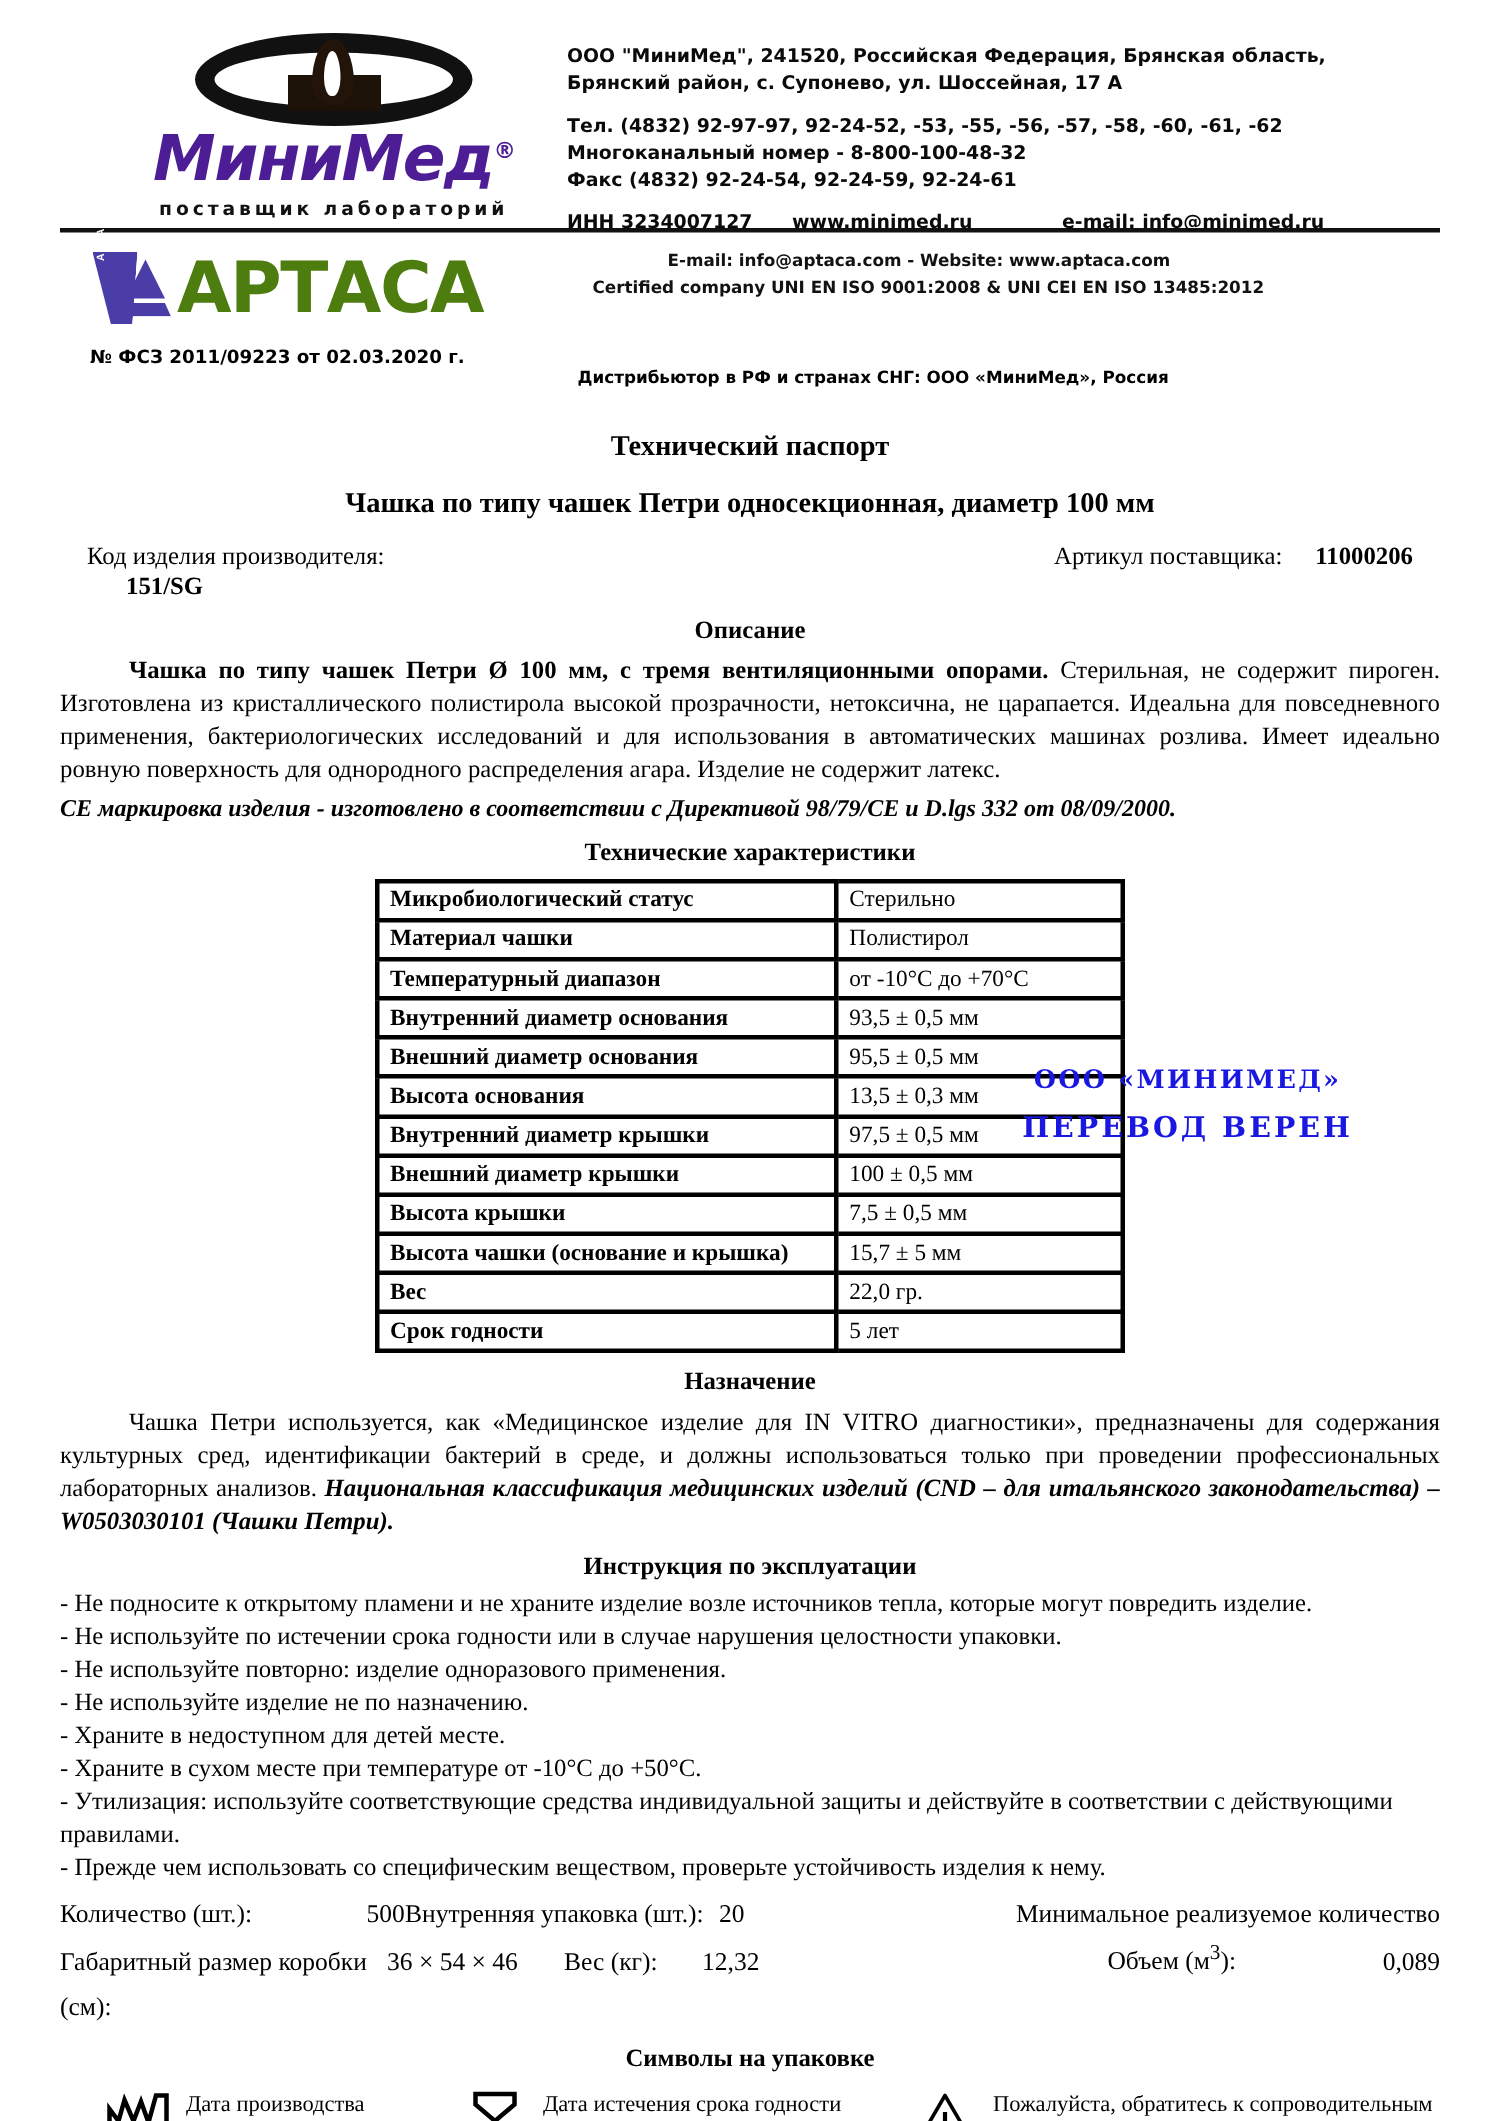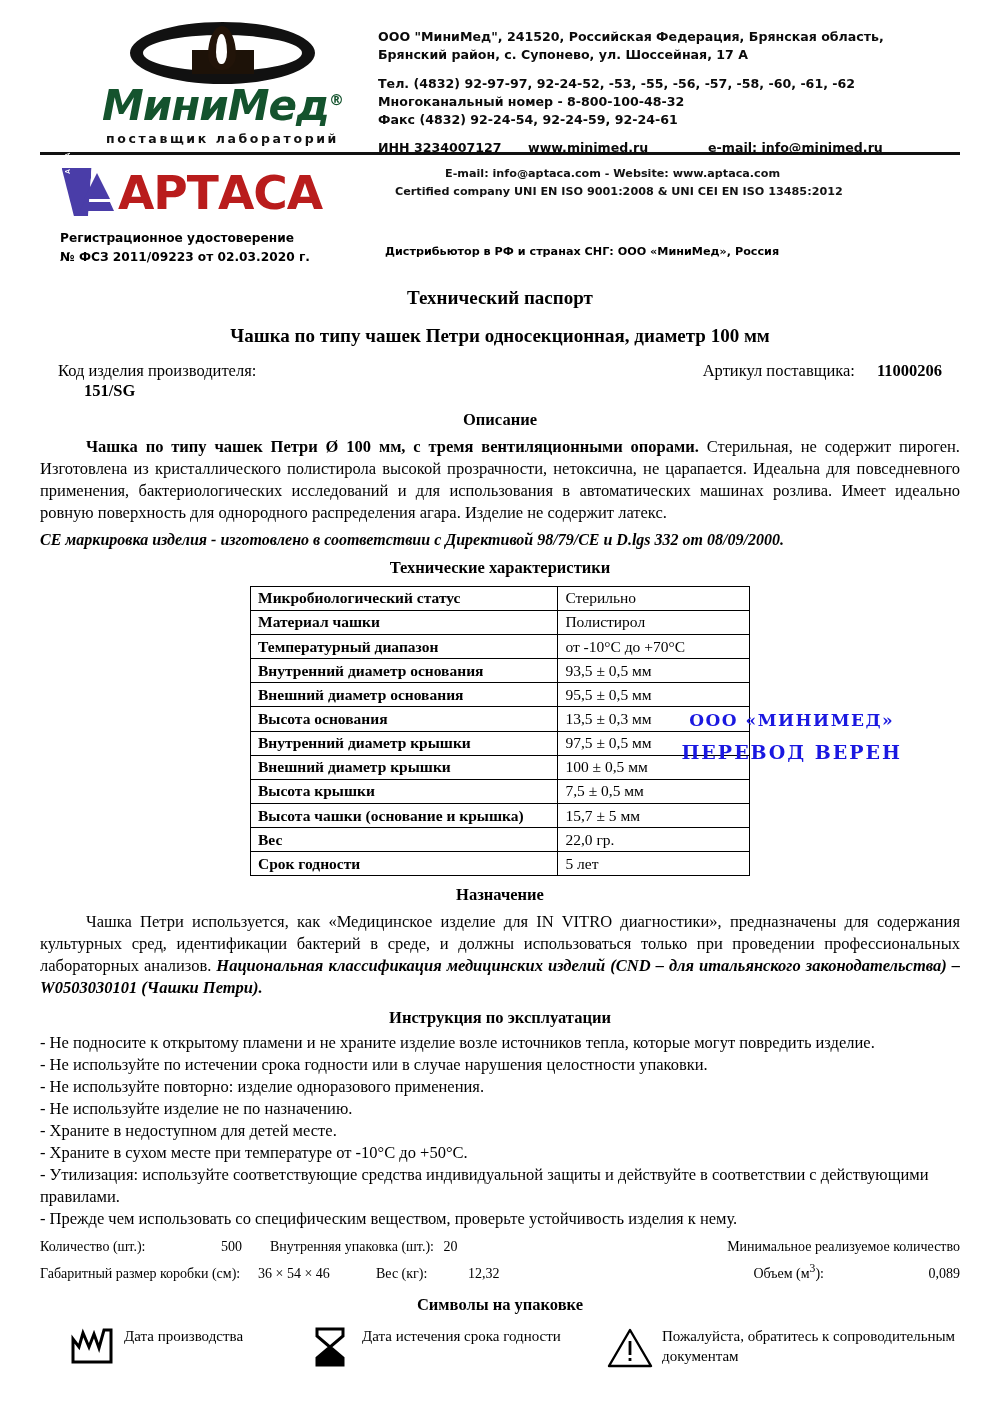--- a/index.html
+++ b/index.html
@@ -31,21 +31,21 @@
     border-radius:50% 50% 46% 46% / 66% 66% 34% 34%;
   }
   .logo-emblem .flame:before {
     content:""; position:absolute; left:8px; top:8px; width:11px; height:30px;
     background:#fff; border-radius:50% 50% 45% 45% / 60% 60% 40% 40%;
   }
   .logo-word {
     font-family:"DejaVu Sans", sans-serif;
     font-weight:bold; font-style:italic;
     font-size:42px; letter-spacing:-1px; line-height:1;
-    text-align:center; margin-top:1px; color:#14532d;
+    text-align:center; margin-top:1px; color:#4c1d95;
     position:relative;
   }
   .logo-word .reg { font-size:15px; vertical-align:super; font-style:normal; }
   .logo-sub {
     font-family:"DejaVu Sans", sans-serif;
     font-size:12.5px; font-weight:bold; letter-spacing:2.6px;
     text-align:center; margin-top:4px; color:#111;
   }
   .contact {
     flex:1; font-family:"DejaVu Sans", sans-serif;
@@ -78,21 +78,21 @@
     position:absolute; left:24px; top:7px; width:0; height:0;
     border-left:13px solid transparent; border-right:13px solid transparent;
     border-bottom:26px solid #4a3da8;
   }
   .apt-mark .bar {
     position:absolute; left:20px; top:36px; width:34px; height:9px; background:#4a3da8;
     clip-path:polygon(12% 0, 88% 0, 100% 100%, 0 100%);
   }
   .apt-text {
     font-family:"DejaVu Sans", sans-serif; font-weight:bold;
-    font-size:47px; letter-spacing:-1px; color:#b91c1c; line-height:1;
+    font-size:47px; letter-spacing:-1px; color:#4d7c0f; line-height:1;
   }
   .aptaca-info {
     flex:1; font-family:"DejaVu Sans", sans-serif; font-size:11.2px;
     font-weight:bold; line-height:1.62; padding-top:4px; color:#121212;
   }
 
   .reg-block { display:flex; padding-top:6px; height:48px; }
   .reg-left {
     width:345px; flex:0 0 345px; padding-left:20px;
     font-family:"DejaVu Sans", sans-serif; font-size:12.2px; font-weight:bold; line-height:1.55;
@@ -124,38 +124,38 @@
   .ce-line {
     text-align:left; font-weight:bold; font-style:italic; font-size:16px; margin-top:7px;
   }
 
   
   .tbl-wrap { position:relative; margin-top:8px; }
   table.spec {
     border-collapse:collapse; margin:0 auto; width:500px;
     font-size:15.5px;
   }
-  table.spec td { border:1px solid #000000; padding:1.5px 7px; line-height:1.3; }
+  table.spec td { border:3px solid #000000; padding:1.5px 7px; line-height:1.3; }
   table.spec td.k { font-weight:bold; width:308px; }
   table.spec td.v { width:192px; }
 
   .stamp {
     position:absolute; right:58px; top:126px;
     color:#1a18e0; font-family:"DejaVu Serif", serif; font-weight:bold;
     letter-spacing:1px; line-height:1.0; text-align:center;
   }
   .stamp .l1 { font-size:17px; letter-spacing:1.5px; }
   .stamp .l2 { font-size:19px; margin-top:14px; letter-spacing:2px; }
 
   
   .bullets { font-size:16.5px; line-height:1.33; margin-top:4px; }
   .bullets div { text-align:left; }
 
   
-  .pack { font-size:14px; margin-top:5px; }
+  .pack { font-size:17px; margin-top:5px; }
   .pack-row { display:flex; align-items:baseline; line-height:1.75; }
   .pk-a { width:230px; }
   .pk-b { width:230px; }
   .pk-c { flex:1; }
   .pk-r { text-align:right; }
   .pack-row2 .c1 { width:218px; }
   .pack-row2 .c2 { width:118px; }
   .pack-row2 .c3 { width:92px; }
   .pack-row2 .c4 { width:110px; }
   .pack-row2 .c5 { flex:1; text-align:right; padding-right:78px; }
@@ -219,21 +219,20 @@
       <div class="apt-text">АРТАСА</div>
     </div>
     <div class="aptaca-info">
       <div style="padding-left:60px;">E-mail: info@aptaca.com - Website: www.aptaca.com</div>
       <div style="padding-left:10px;">Certified company UNI EN ISO 9001:2008 &amp; UNI CEI EN ISO 13485:2012</div>
     </div>
   </div>
 
   <div class="reg-block">
     <div class="reg-left">
-      <div>Регистрационное удостоверение</div>
       <div>№ ФСЗ 2011/09223 от 02.03.2020 г.</div>
     </div>
     <div class="reg-right">Дистрибьютор в РФ и странах СНГ: ООО «МиниМед», Россия</div>
   </div>
 
   <div class="doc-title">Технический паспорт</div>
   <div class="doc-subtitle">Чашка по типу чашек Петри односекционная, диаметр 100 мм</div>
 
   <div class="code-row">
     <div class="left">

